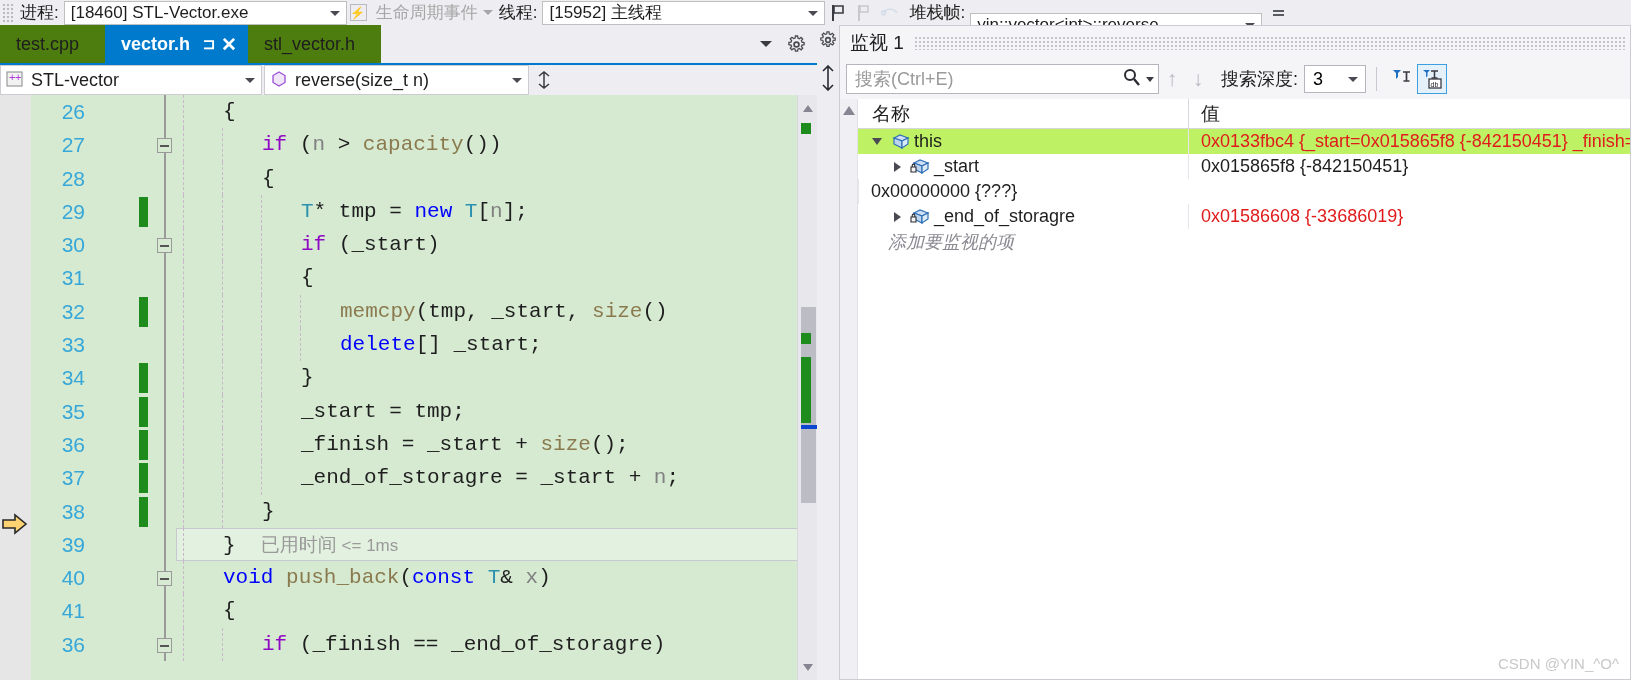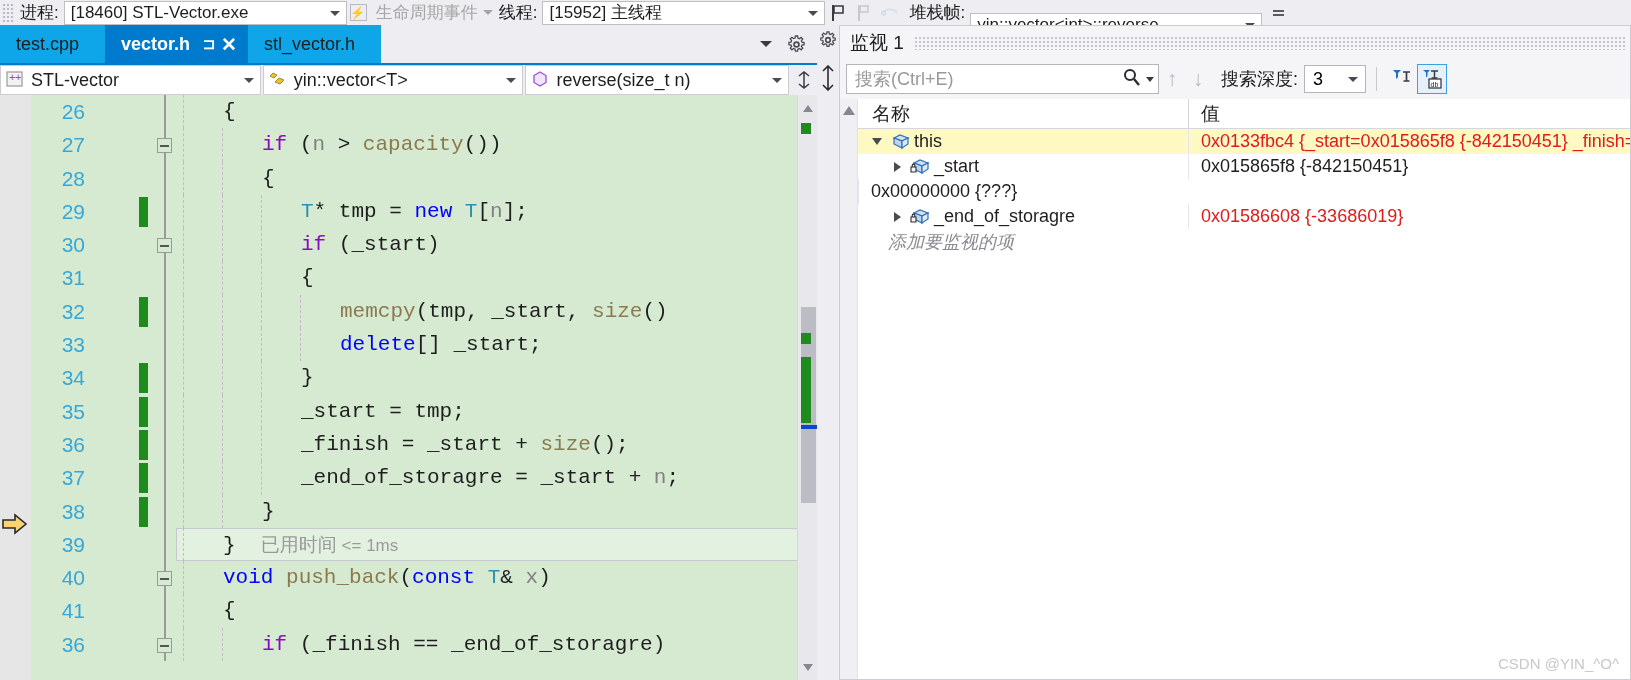--- a/index.html
+++ b/index.html
@@ -53,21 +53,21 @@
   }
   .tabbar {
     position: relative; height: 38px; background: #eeeef2;
     display: flex; align-items: stretch;
   }
   .tab {
     display: flex; align-items: center; padding: 0 16px;
     font-size: 18px; color: #1e1e1e; background: #eeeef2;
     white-space: nowrap;
   }
-  .tab.inactive { background: #0ea5e9; }
+  .tab.inactive { background: #4d7c0f; }
   .tab.active {
     background: #007acc; color: #fff; font-weight: bold;
     padding-right: 8px;
   }
   .tab .tabname { margin-right: 10px; }
   .tab-pin { width: 18px; text-align: center; font-size: 15px; color: #fff; }
   .tab-close { width: 22px; text-align: center; font-size: 19px; color: #fff; }
   .tab-overflow {
     position: absolute; right: 38px; top: 0; height: 38px; width: 26px;
     display: flex; align-items: center; justify-content: center;
@@ -246,21 +246,21 @@
   }
   .grid-inner { position: absolute; left: 18px; top: 0; right: 0; bottom: 0; }
   .grid-head {
     display: flex; height: 30px; align-items: center;
     border-bottom: 1px solid #d6d6dc; background: #fff;
   }
   .gh-name { width: 330px; padding-left: 14px; font-size: 19px; color: #1e1e1e; }
   .gh-val  { flex: 1; padding-left: 12px; font-size: 19px; color: #1e1e1e;
              border-left: 1px solid #d6d6dc; height: 30px; line-height: 30px; }
   .row { display: flex; height: 25px; align-items: center; position: relative; }
-  .row.sel { background: #fef9c3; }
+  .row.sel { background: #bef264; }
   .row-name {
     width: 330px; display: flex; align-items: center; height: 25px;
     font-size: 18px; color: #1e1e1e; white-space: nowrap;
   }
   .row-val {
     flex: 1; padding-left: 12px; font-size: 18px; white-space: nowrap;
     overflow: hidden; border-left: 1px solid #e6e6ec; height: 25px;
     line-height: 25px;
   }
   .val-red { color: #e01b1b; }
@@ -367,30 +367,20 @@
     <div class="navbar">
       <div class="nav-combo nav1">
         <span class="nav-icon">
           <svg width="20" height="20" viewBox="0 0 20 20">
               <rect x="2" y="3" width="15" height="14" fill="#f2f2f2" stroke="#9a9a9a" stroke-width="1.2"></rect>
               <text x="4" y="12" font-size="11" fill="#b23ad6" font-family="Liberation Sans">+</text>
               <text x="10" y="12" font-size="11" fill="#b23ad6" font-family="Liberation Sans">+</text>
             </svg>
         </span>
         <span>STL-vector</span>
-        <span class="caret"></span>
-      </div>
-      <div class="nav-combo nav2">
-        <span class="nav-icon">
-          <svg width="22" height="20" viewBox="0 0 22 20">
-              <path d="M5 4l4 2-3 3-4-2z" fill="#e8c23a" stroke="#a88b1c" stroke-width="1"></path>
-              <path d="M11 9l5 2-4 4-5-2z" fill="#e8c23a" stroke="#a88b1c" stroke-width="1"></path>
-            </svg>
-        </span>
-        <span>yin::vector&lt;T&gt;</span>
         <span class="caret"></span>
       </div>
       <div class="nav-combo nav3">
         <span class="nav-icon">
           <svg width="20" height="20" viewBox="0 0 20 20">
               <path d="M10 3l6 3.5v7L10 17l-6-3.5v-7z" fill="#f0e6fa" stroke="#9b4fd6" stroke-width="1.3"></path>
             </svg>
         </span>
         <span>reverse(size_t n)</span>
         <span class="caret"></span>

